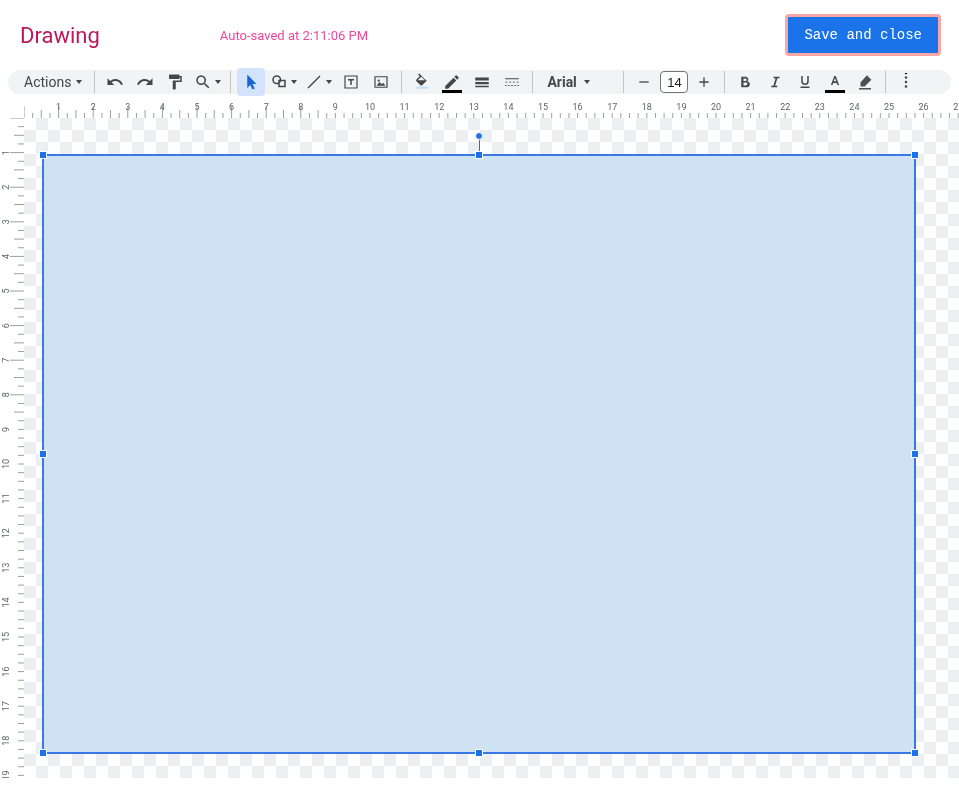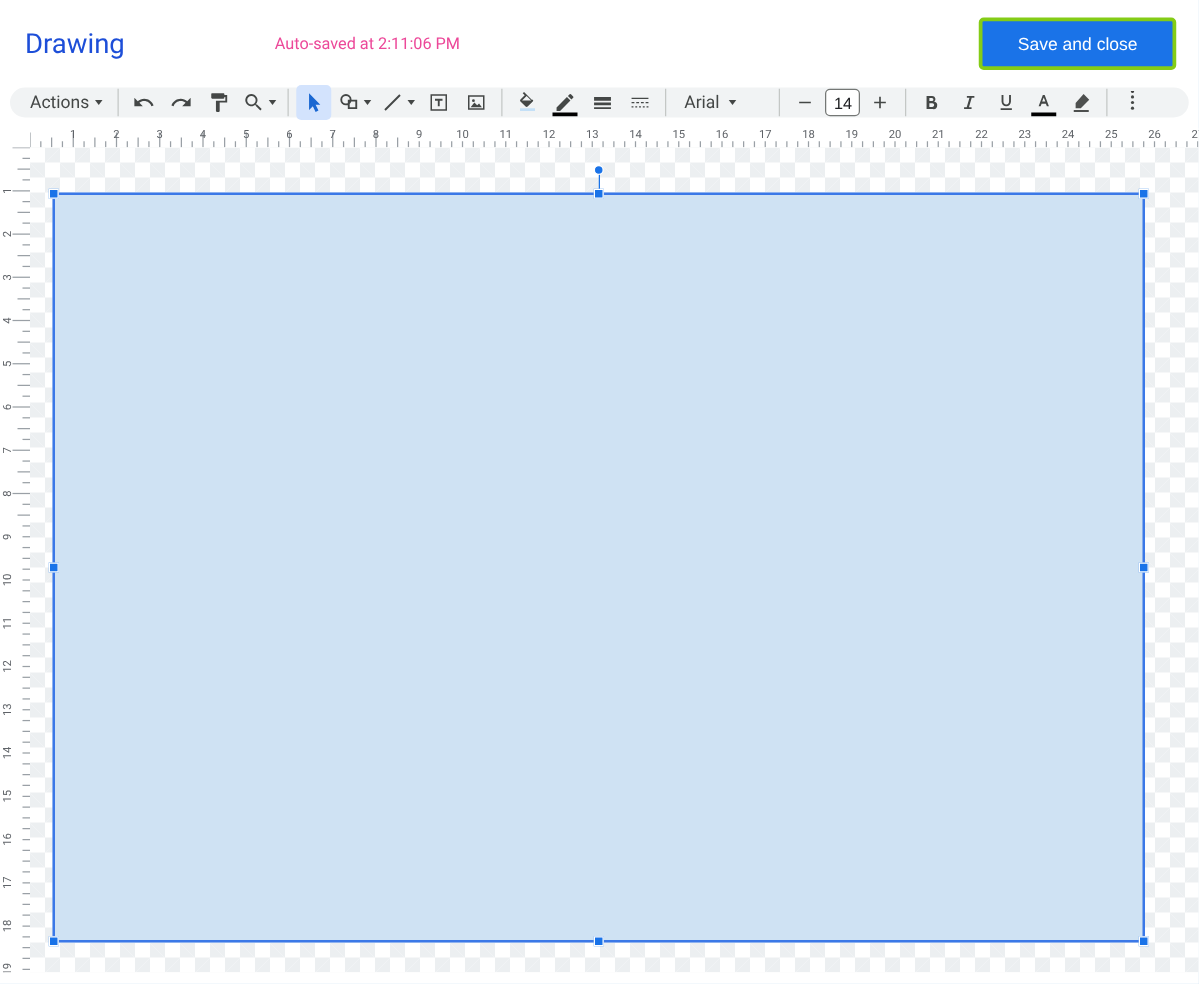--- a/index.html
+++ b/index.html
@@ -12,37 +12,38 @@
     color: #202124;
   }
   .header {
     display: flex;
     align-items: center;
     padding: 14px 18px 14px 20px;
   }
   .title {
     font-size: 22px;
     font-weight: 400;
-    color: #1d4ed8;
+    color: #be185d;
   }
   .autosave {
     margin-left: 120px;
     font-size: 13px;
     color: #ec4899;
   }
   .spacer { flex: 1; }
   .save-close {
     background: #1a73e8;
     color: #fff;
-    border: 3px solid #84cc16;
+    border: 3px solid #fca5a5;
     border-radius: 4px;
-    padding: 10px 28px;
+    padding: 10px 16px;
     font-size: 14px;
     font-weight: 500;
     cursor: pointer;
+    font-family: Liberation Mono, monospace;
   }
   .toolbar-wrap {
     padding: 0 8px;
   }
   .toolbar {
     background: #f1f3f4;
     border-radius: 24px;
     height: 24px;
     display: flex;
     align-items: center;
@@ -88,20 +89,21 @@
   .font-select {
     display: flex;
     align-items: center;
     gap: 4px;
     padding: 0 8px;
     height: 28px;
     cursor: pointer;
     min-width: 78px;
     font-size: 14px;
     color: #444746;
+    font-weight: bold;
   }
   .font-size-group {
     display: flex;
     align-items: center;
     gap: 2px;
   }
   .font-size-input {
     width: 28px;
     height: 22px;
     border: 1px solid #747775;

